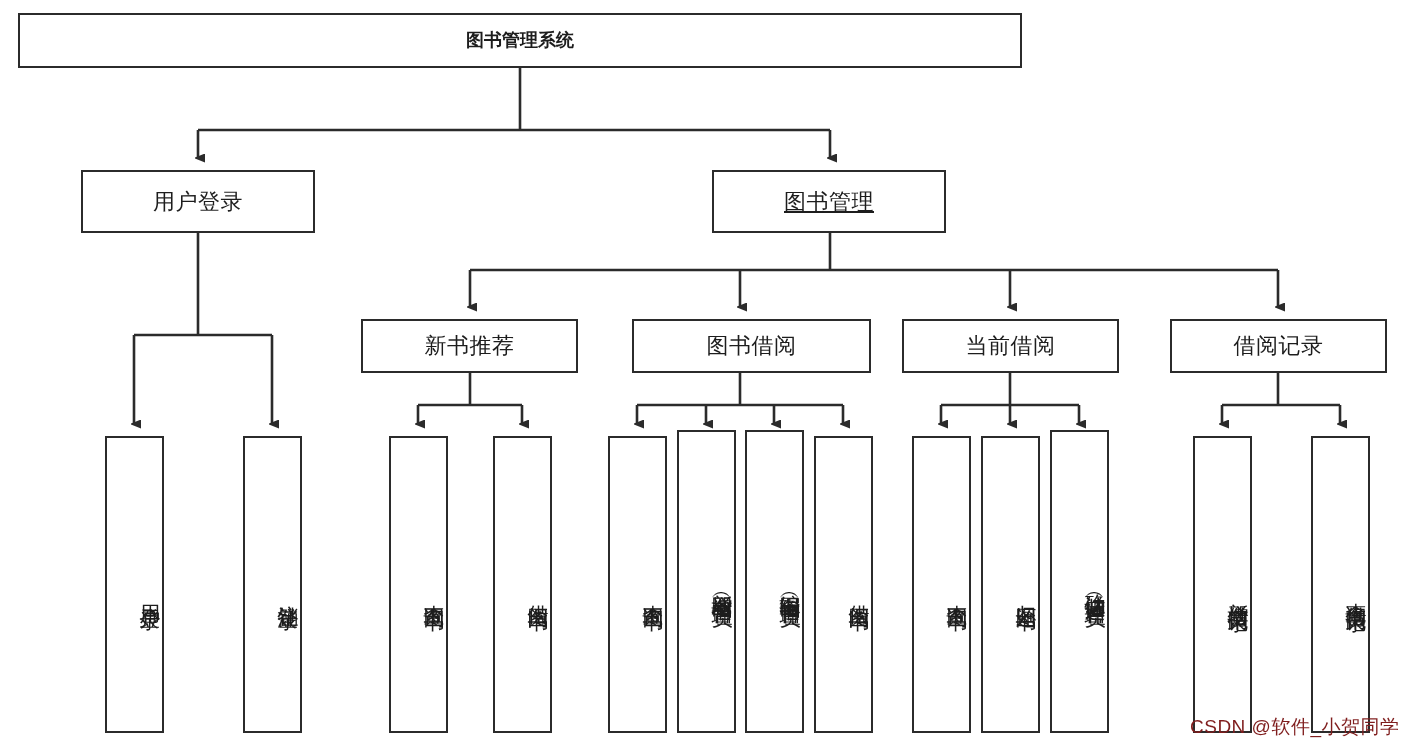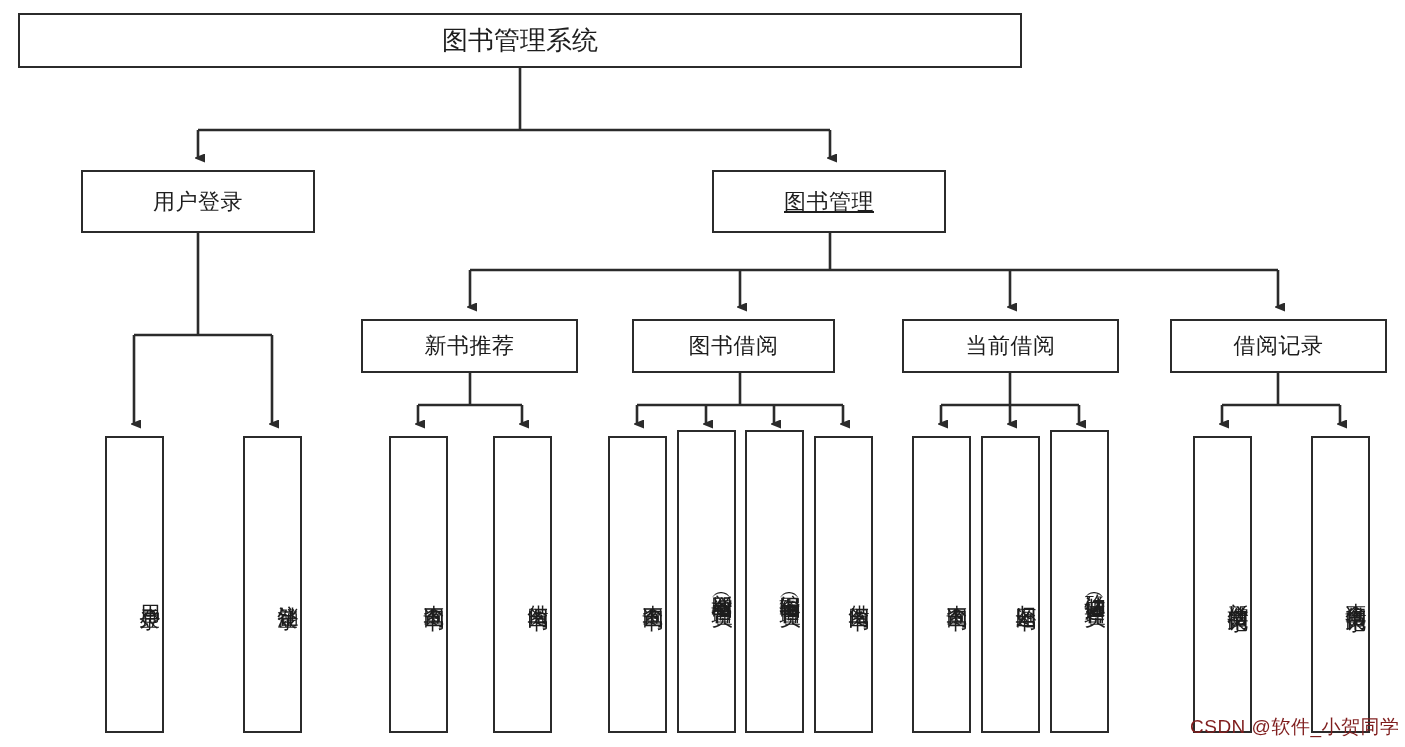--- a/index.html
+++ b/index.html
@@ -35,21 +35,22 @@
     justify-content: center;
     color: #1d1d1d;
     line-height: 1.18;
     text-align: center;
   }
   .node-h {
     font-size: 22px;
     letter-spacing: 0.5px;
   }
   .node-root {
-    font-size: 26px;
+    font-size: 18px;
+    font-weight: bold;
   }
   .node-v {
     writing-mode: vertical-rl;
     text-orientation: upright;
     font-size: 21px;
     letter-spacing: 2px;
     padding-top: 14px;
     align-items: flex-start;
     justify-content: center;
   }
@@ -127,21 +128,21 @@
   <div class="node node-h" style="left:81px; top:170px; width:234px; height:63px;">
     <span>用户登录</span>
   </div>
   <div class="node node-h" style="left:712px; top:170px; width:234px; height:63px;text-decoration:underline;">
     <span>图书管理</span>
   </div>
 
   <div class="node node-h" style="left:361px; top:319px; width:217px; height:54px;text-align:center;">
     <span>新书推荐</span>
   </div>
-  <div class="node node-h" style="left:632px; top:319px; width:203px; height:54px;">
+  <div class="node node-h" style="left:632px; top:319px; width:239px; height:54px;">
     <span>图书借阅</span>
   </div>
   <div class="node node-h" style="left:1170px; top:319px; width:217px; height:54px;">
     <span>借阅记录</span>
   </div>
   <div class="node node-h" style="left:902px; top:319px; width:217px; height:54px;">
     <span>当前借阅</span>
   </div>
 
   <div class="node node-v" style="left:105px; top:436px; width:59px; height:297px;">

